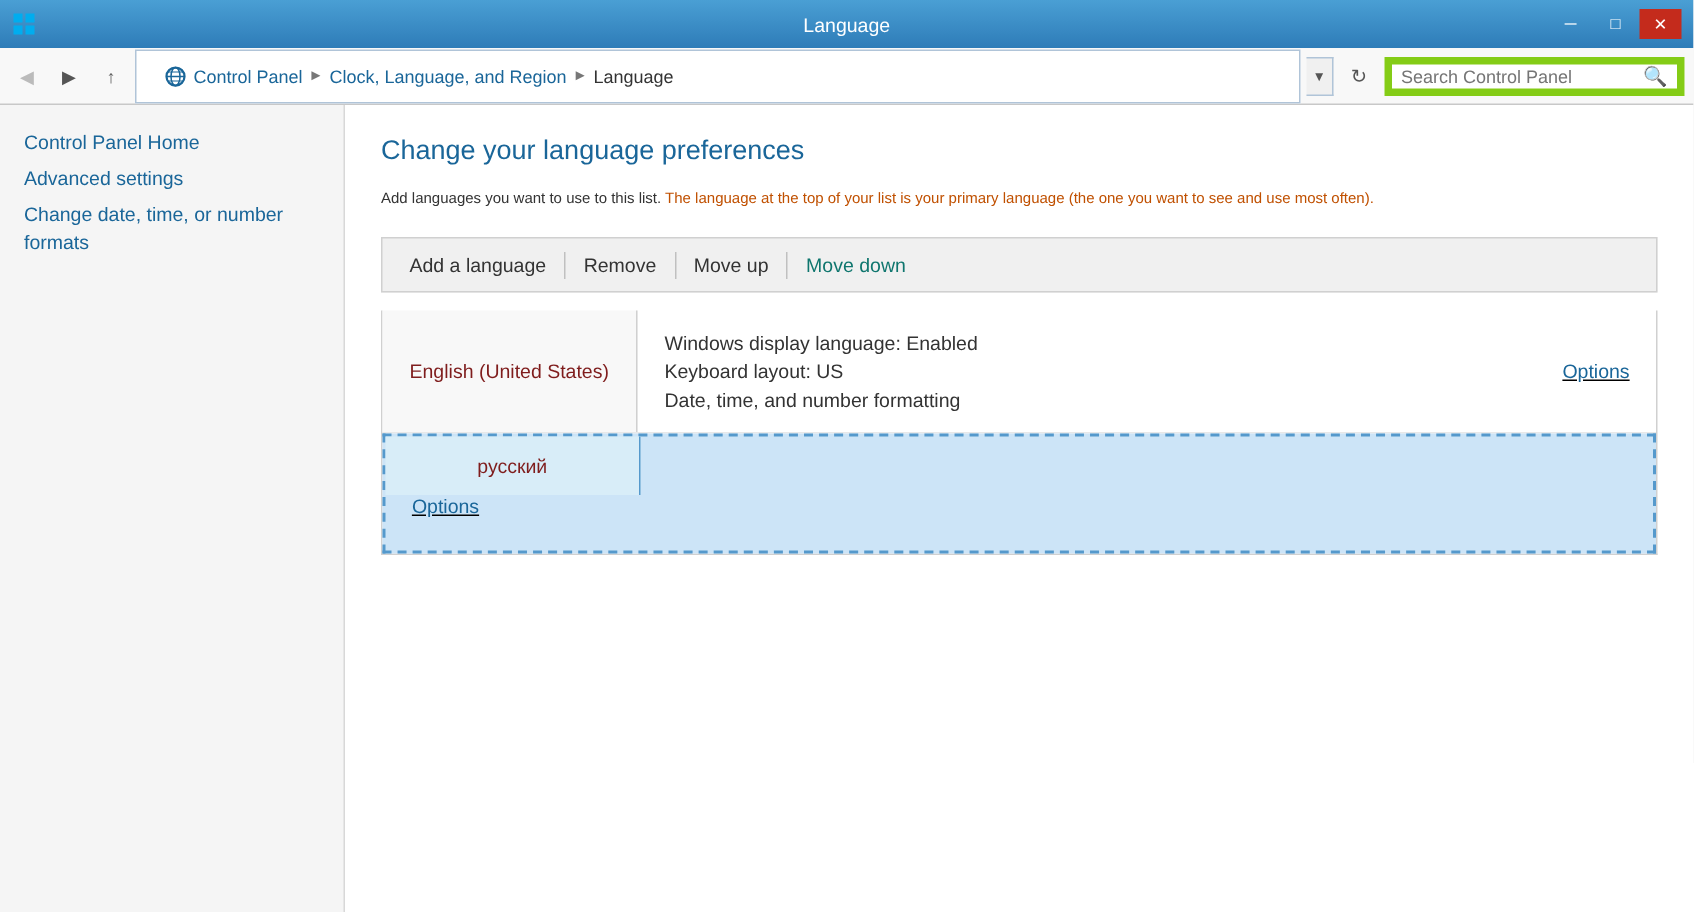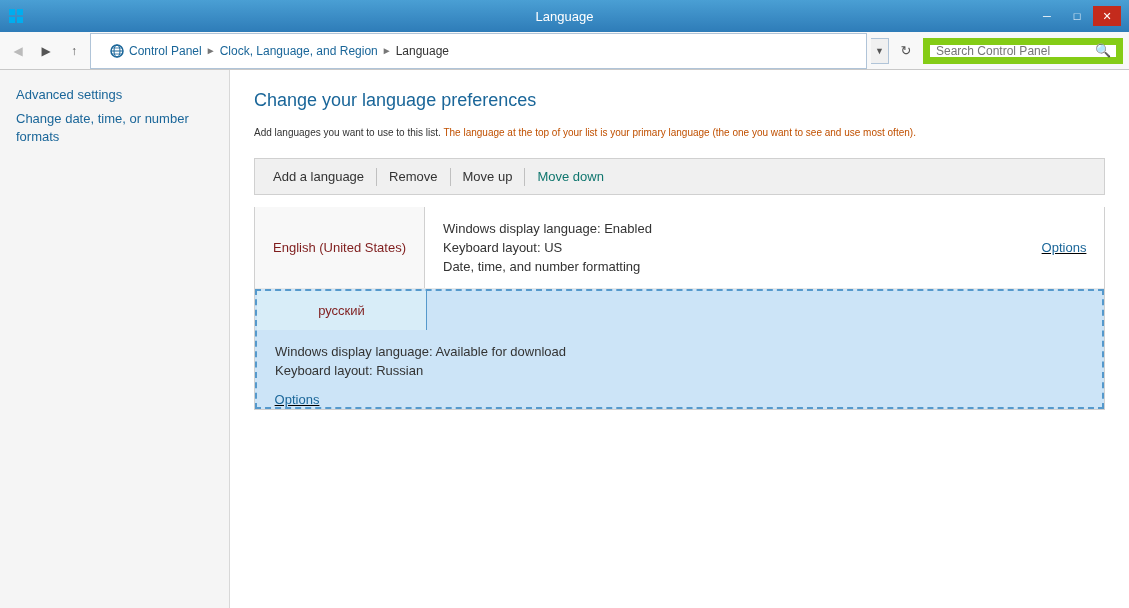--- a/index.html
+++ b/index.html
@@ -116,21 +116,21 @@
       border-radius: 2px;
       display: flex;
       align-items: center;
       justify-content: center;
       color: #555;
       font-size: 13px;
     }
     .search-box {
       width: 200px;
       height: 26px;
-      border: 7px solid #84cc16;
+      border: 5px solid #84cc16;
       background: white;
       display: flex;
       align-items: center;
       padding: 0 6px;
       gap: 4px;
     }
     .search-input {
       border: none;
       outline: none;
       flex: 1;
@@ -321,20 +321,21 @@
   <button class="refresh-btn">↻</button>
   <div class="search-box">
     <input class="search-input" type="text" placeholder="Search Control Panel" style="">
     <span class="search-icon-glyph">🔍</span>
   </div>
 </div>
 
 <div class="main-content">
 
   <div class="sidebar">
+    <a class="sidebar-link">Control Panel Home</a>
     <a class="sidebar-link">Advanced settings</a>
     <a class="sidebar-link">Change date, time, or number formats</a>
 
   </div>
 
   <div class="content-area">
     <h1 class="page-title">Change your language preferences</h1>
     <p class="description">
       <span>Add languages you want to use to this list.</span>
       <span class="highlight">The language at the top of your list is your primary language (the one you want to see and use most often).</span>
@@ -363,24 +364,20 @@
         </div>
         <div class="lang-options-cell">
           <a class="options-link">Options</a>
         </div>
       </div>
 
       <div class="lang-item selected">
         <div class="lang-name-cell">
           <span>русский</span>
         </div>
-        <div class="lang-details-cell">
-          <div class="lang-detail-line">Windows display language: Available for download</div>
-          <div class="lang-detail-line">Keyboard layout: Russian</div>
-        </div>
         <div class="lang-options-cell">
           <a class="options-link">Options</a>
         </div>
       </div>
 
     </div>
   </div>
 
 </div>
 

